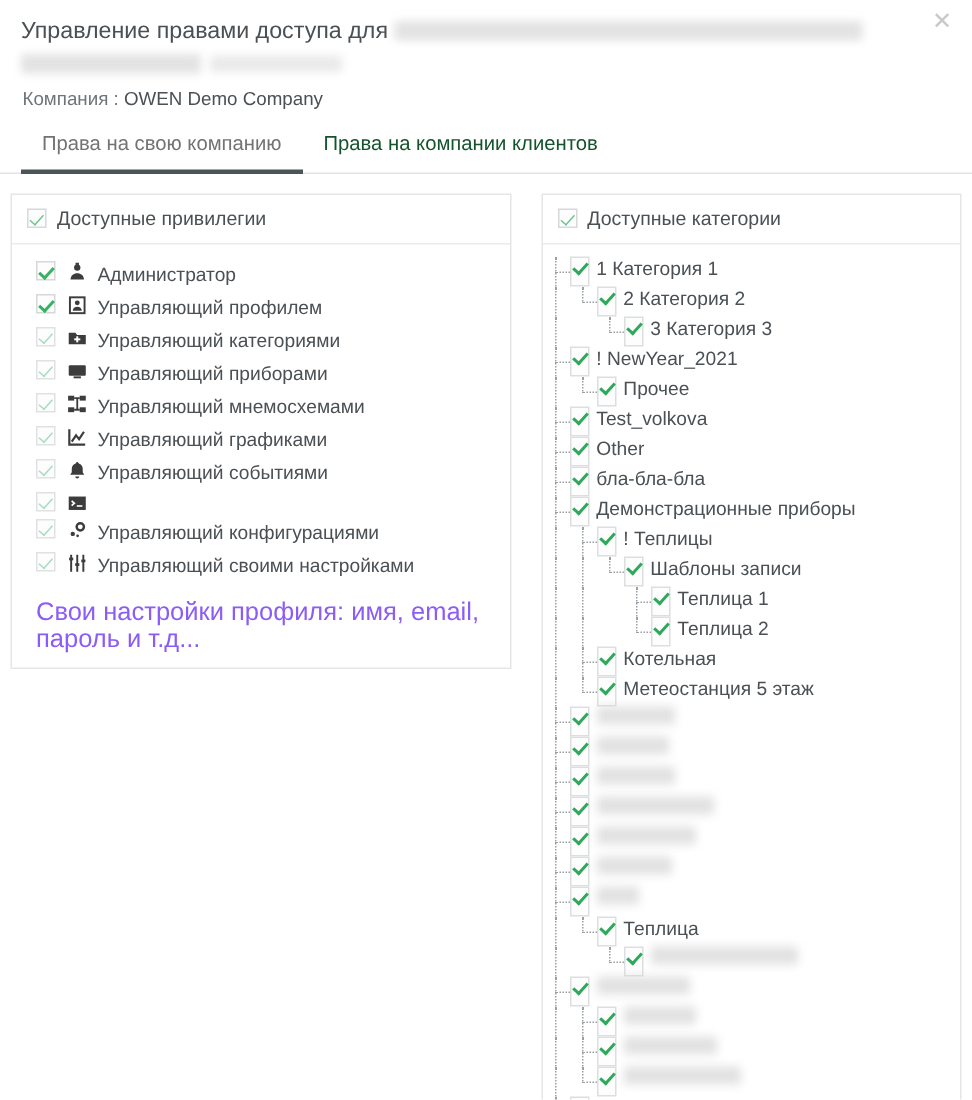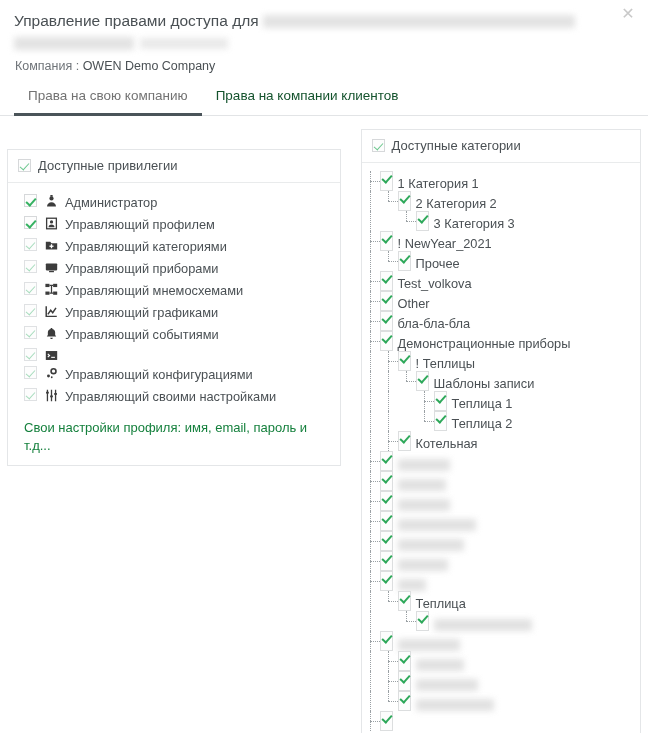--- a/index.html
+++ b/index.html
@@ -99,21 +99,21 @@
   .panels {
     display: flex;
     padding: 13px 7px 0 7px;
     align-items: flex-start;
   }
   .panel {
     border: 1px solid #e4e6e8;
     background: #fff;
     box-sizing: border-box;
   }
-  .panel-left  { width: 364px; margin-right: 20px; margin-top: 20px; }
+  .panel-left  { width: 364px; margin-right: 20px; }
   .panel-right { width: 306px; }
 
   .panel-head {
     padding: 8px 10px 9px 10px;
     border-bottom: 1px solid #e9ebec;
     font-size: 13px;
     color: #4a5054;
     display: flex;
     align-items: center;
   }
@@ -164,33 +164,33 @@
     margin-right: 7px;
     flex: 0 0 auto;
     display: inline-flex;
     align-items: center;
     justify-content: center;
     color: #3c3c3c;
   }
   .priv-icon svg { display: block; }
   .priv-note {
     padding: 2px 10px 0 16px;
-    font-size: 13px;
-    color: #15803d;
+    font-size: 17px;
+    color: #8b5cf6;
     line-height: 18px;
   }
 
   
   .tree {
     padding: 8px 0 10px 0;
     position: relative;
   }
   .tnode {
     display: flex;
-    align-items: flex-end;
+    align-items: flex-start;
     height: 20px;
     font-size: 12.8px;
     color: #4a5054;
     position: relative;
     white-space: nowrap;
   }
   .guides {
     flex: 0 0 auto;
     display: flex;
     height: 20px;
@@ -507,20 +507,28 @@
         <div class="tnode">
           <span class="guides">
             <span class="g v"></span>
             <span class="g tee"></span>
           </span>
           <span class="cb tree"></span>
           <span class="tlabel">Котельная</span>
         </div>
         <div class="tnode">
           <span class="guides">
+            <span class="g v"></span>
+            <span class="g elbow"></span>
+          </span>
+          <span class="cb tree"></span>
+          <span class="tlabel">Метеостанция 5 этаж</span>
+        </div>
+        <div class="tnode">
+          <span class="guides">
             <span class="g tee"></span>
           </span>
           <span class="cb tree"></span>
           <span class="tlabel blur" style="width: 52px;"></span>
         </div>
         <div class="tnode">
           <span class="guides">
             <span class="g tee"></span>
           </span>
           <span class="cb tree"></span>

